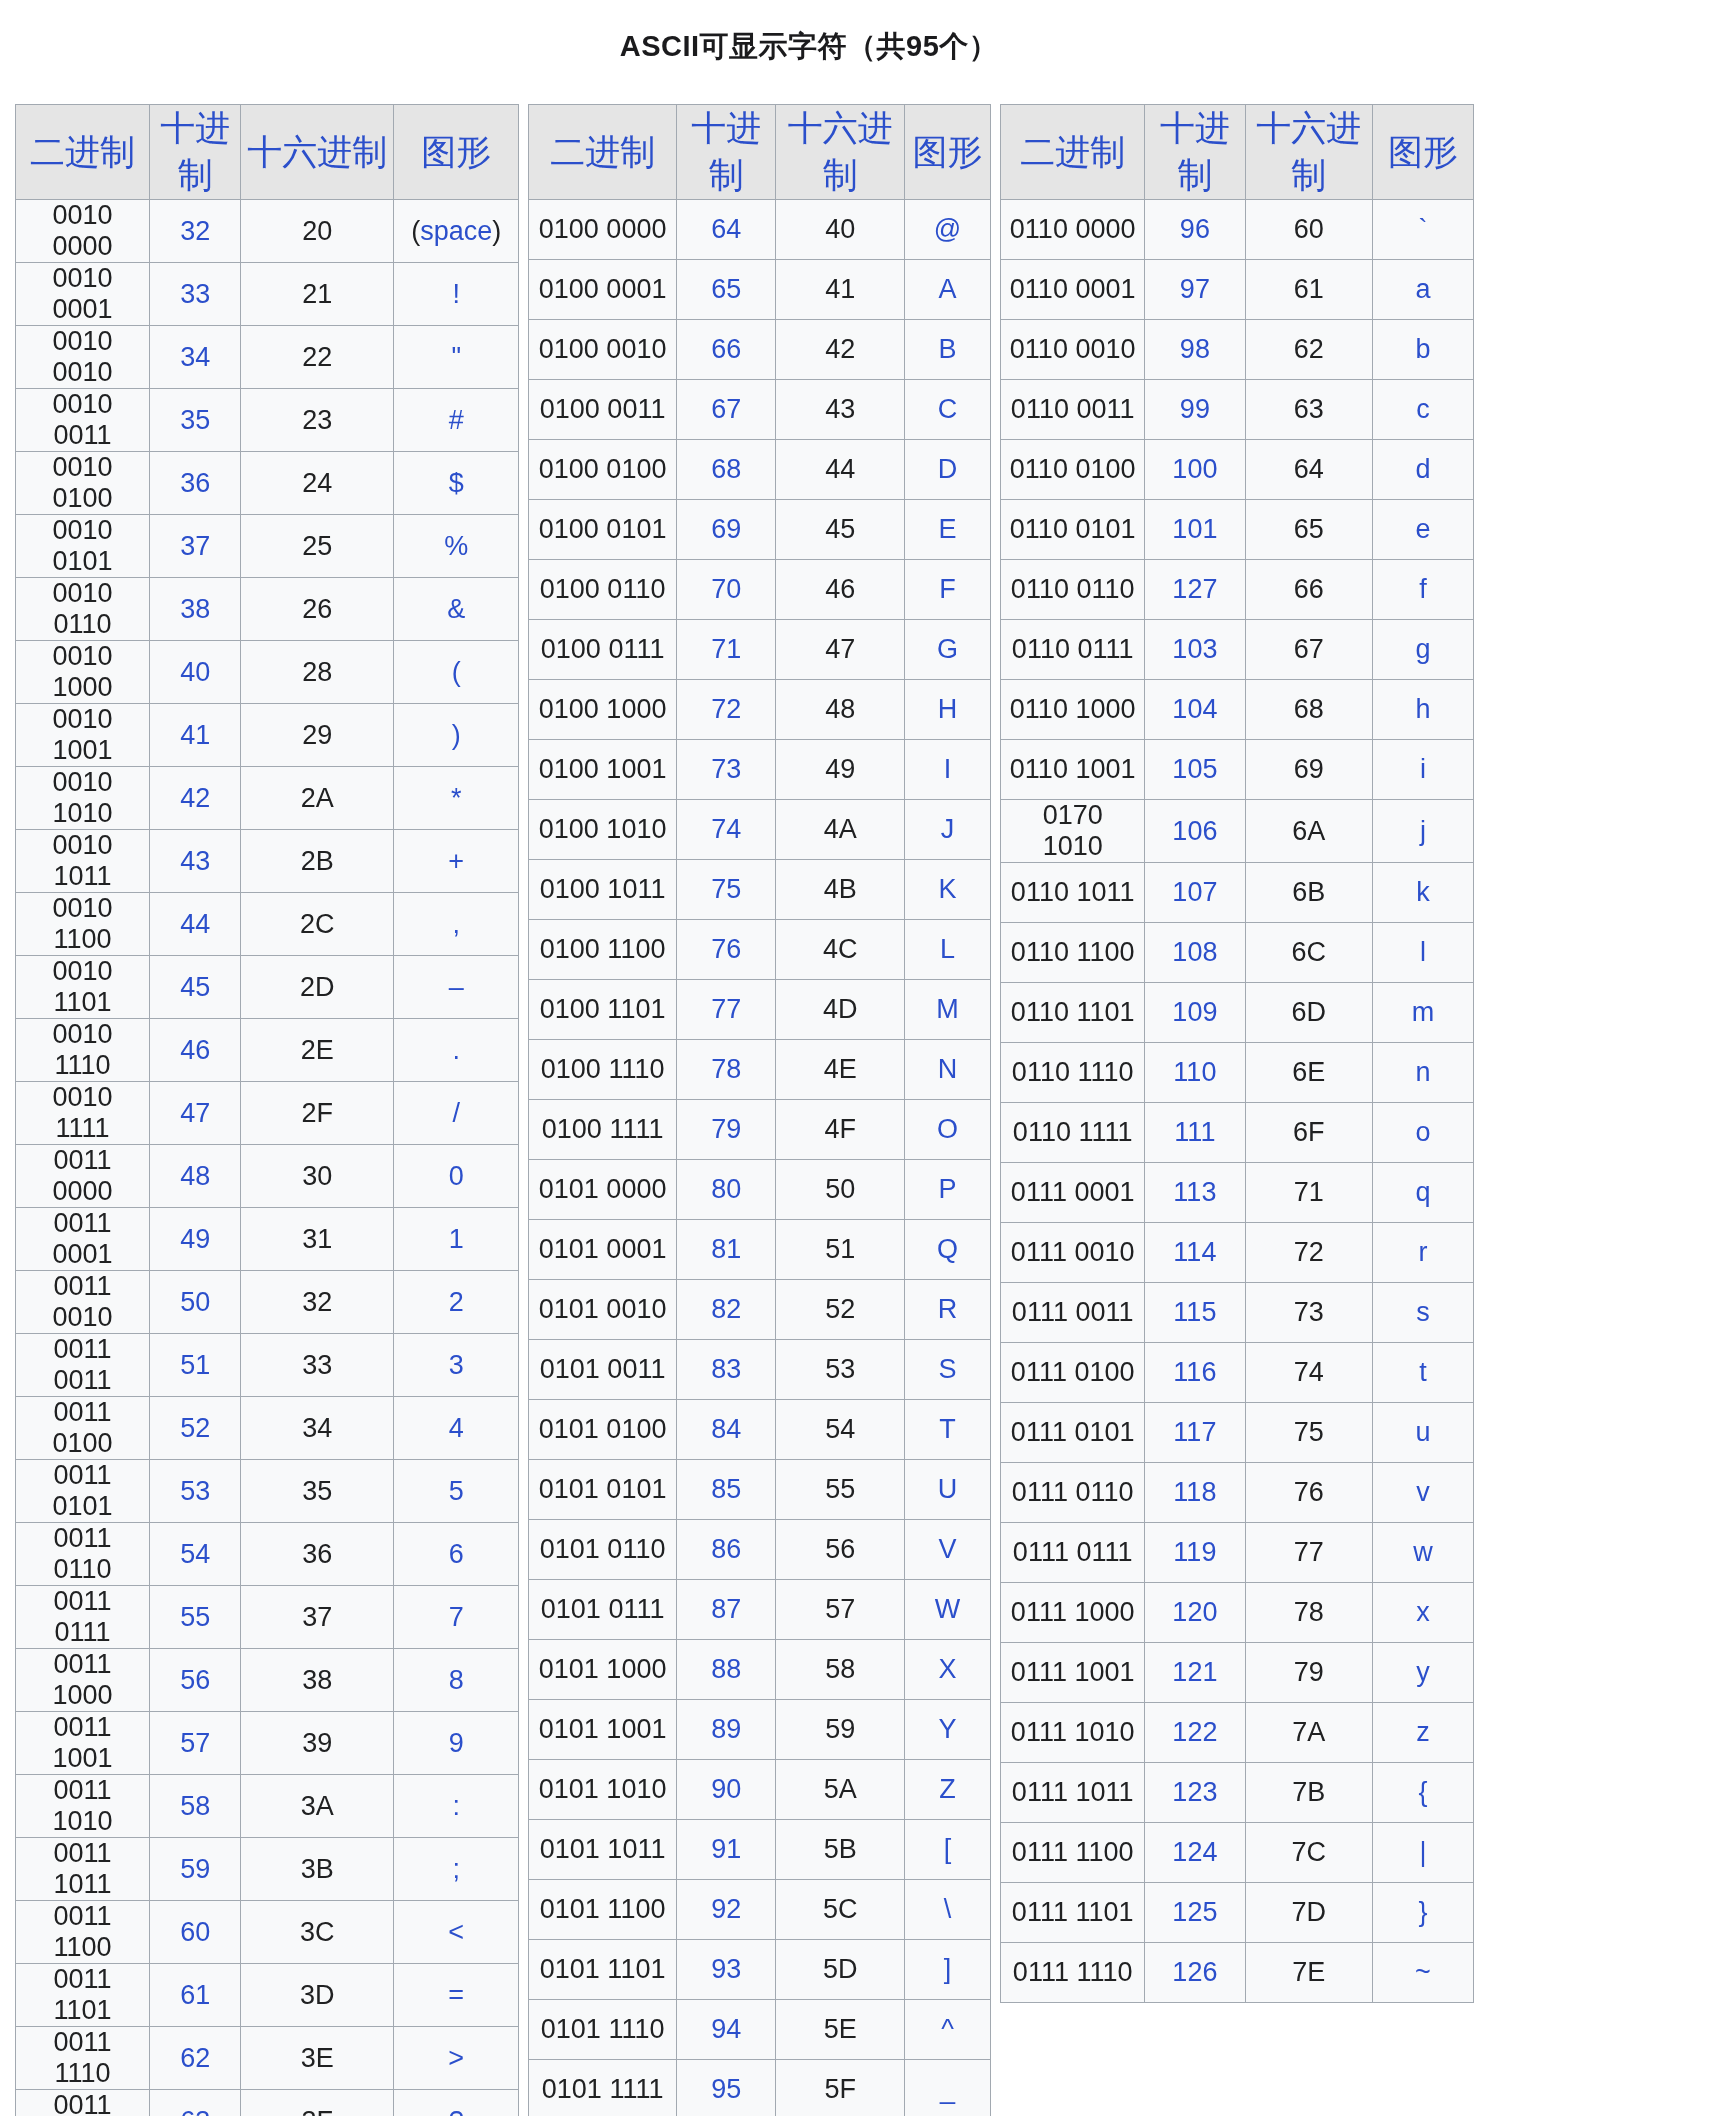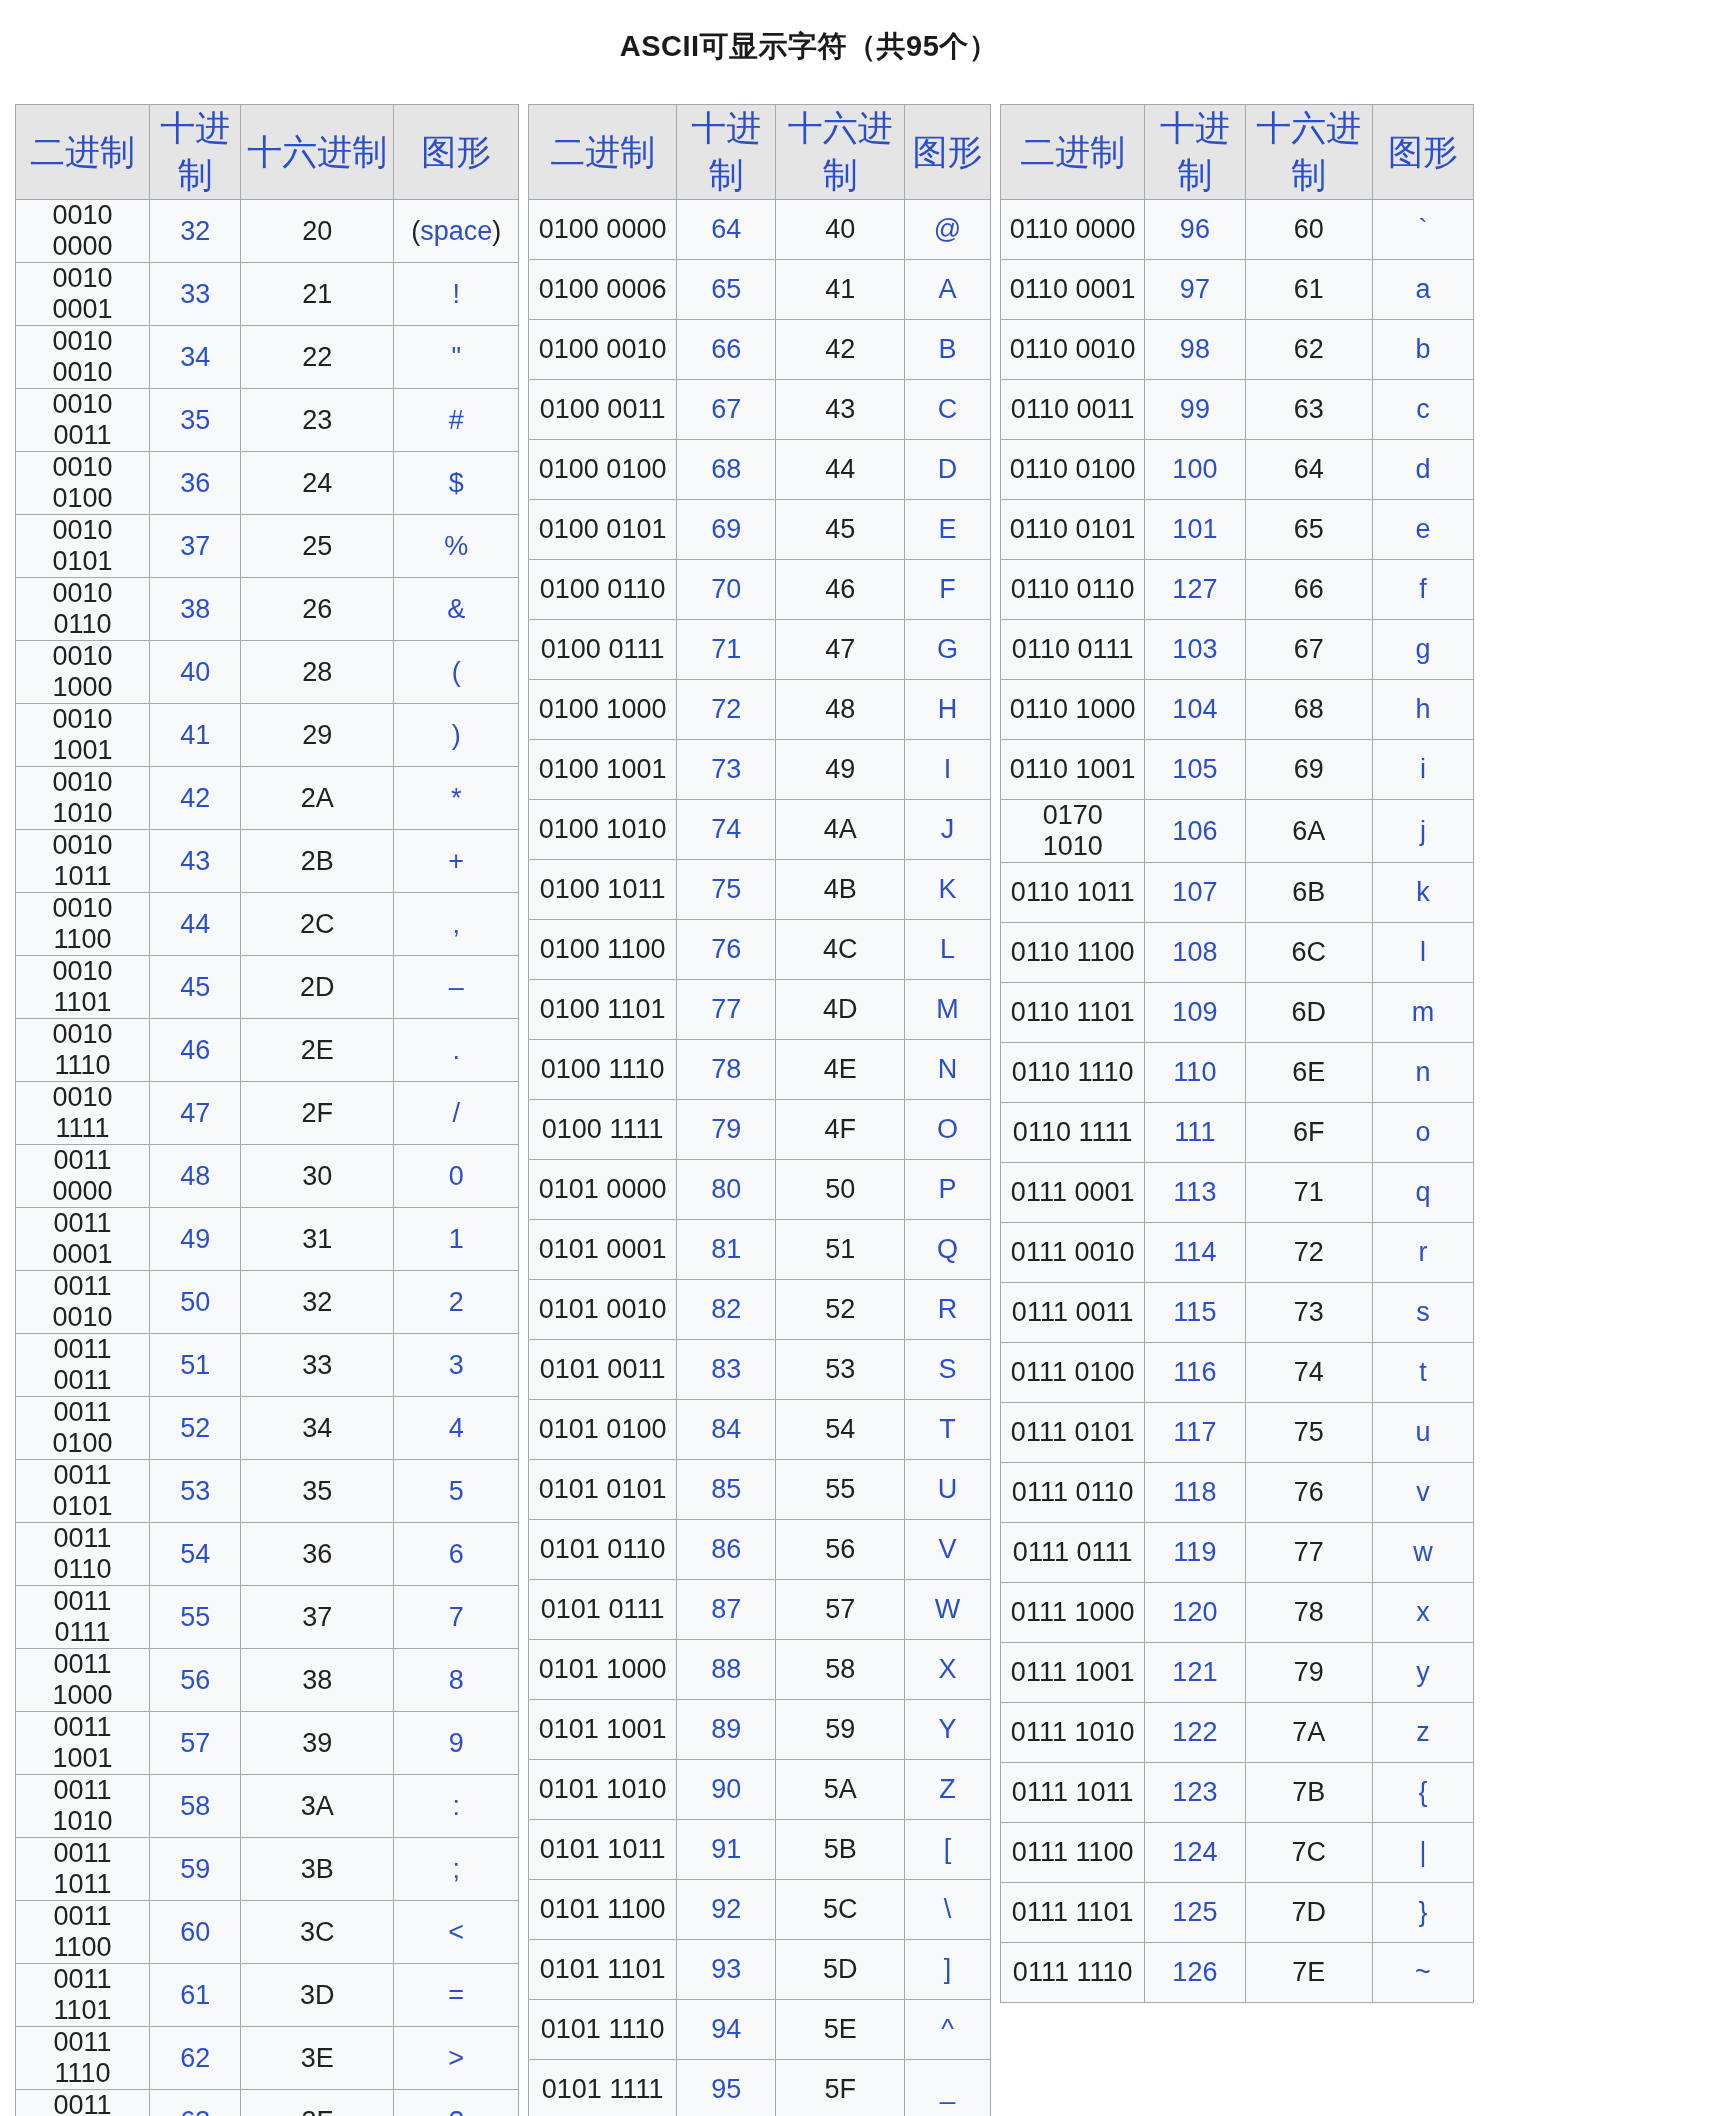--- a/index.html
+++ b/index.html
@@ -246,21 +246,21 @@
           </tr>
         </thead>
         <tbody>
           <tr>
             <td>0100 0000</td>
             <td><a class="lnk">64</a></td>
             <td>40</td>
             <td><a class="lnk">@</a></td>
           </tr>
           <tr>
-            <td>0100 0006</td>
+            <td>0100 0001</td>
             <td><a class="lnk">65</a></td>
             <td>41</td>
             <td><a class="lnk">A</a></td>
           </tr>
           <tr>
             <td>0100 0010</td>
             <td><a class="lnk">66</a></td>
             <td>42</td>
             <td><a class="lnk">B</a></td>
           </tr>

